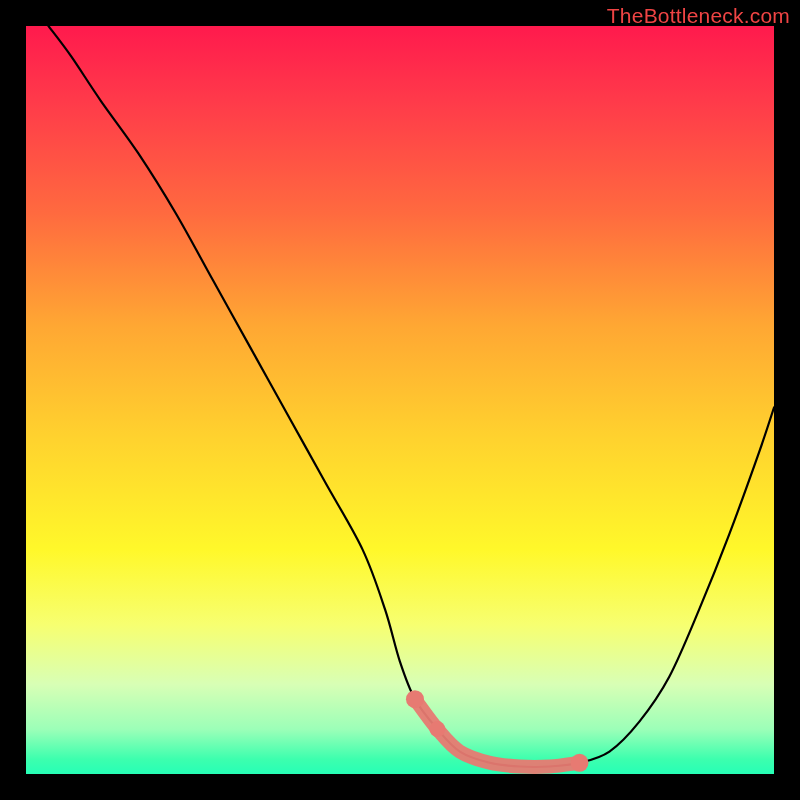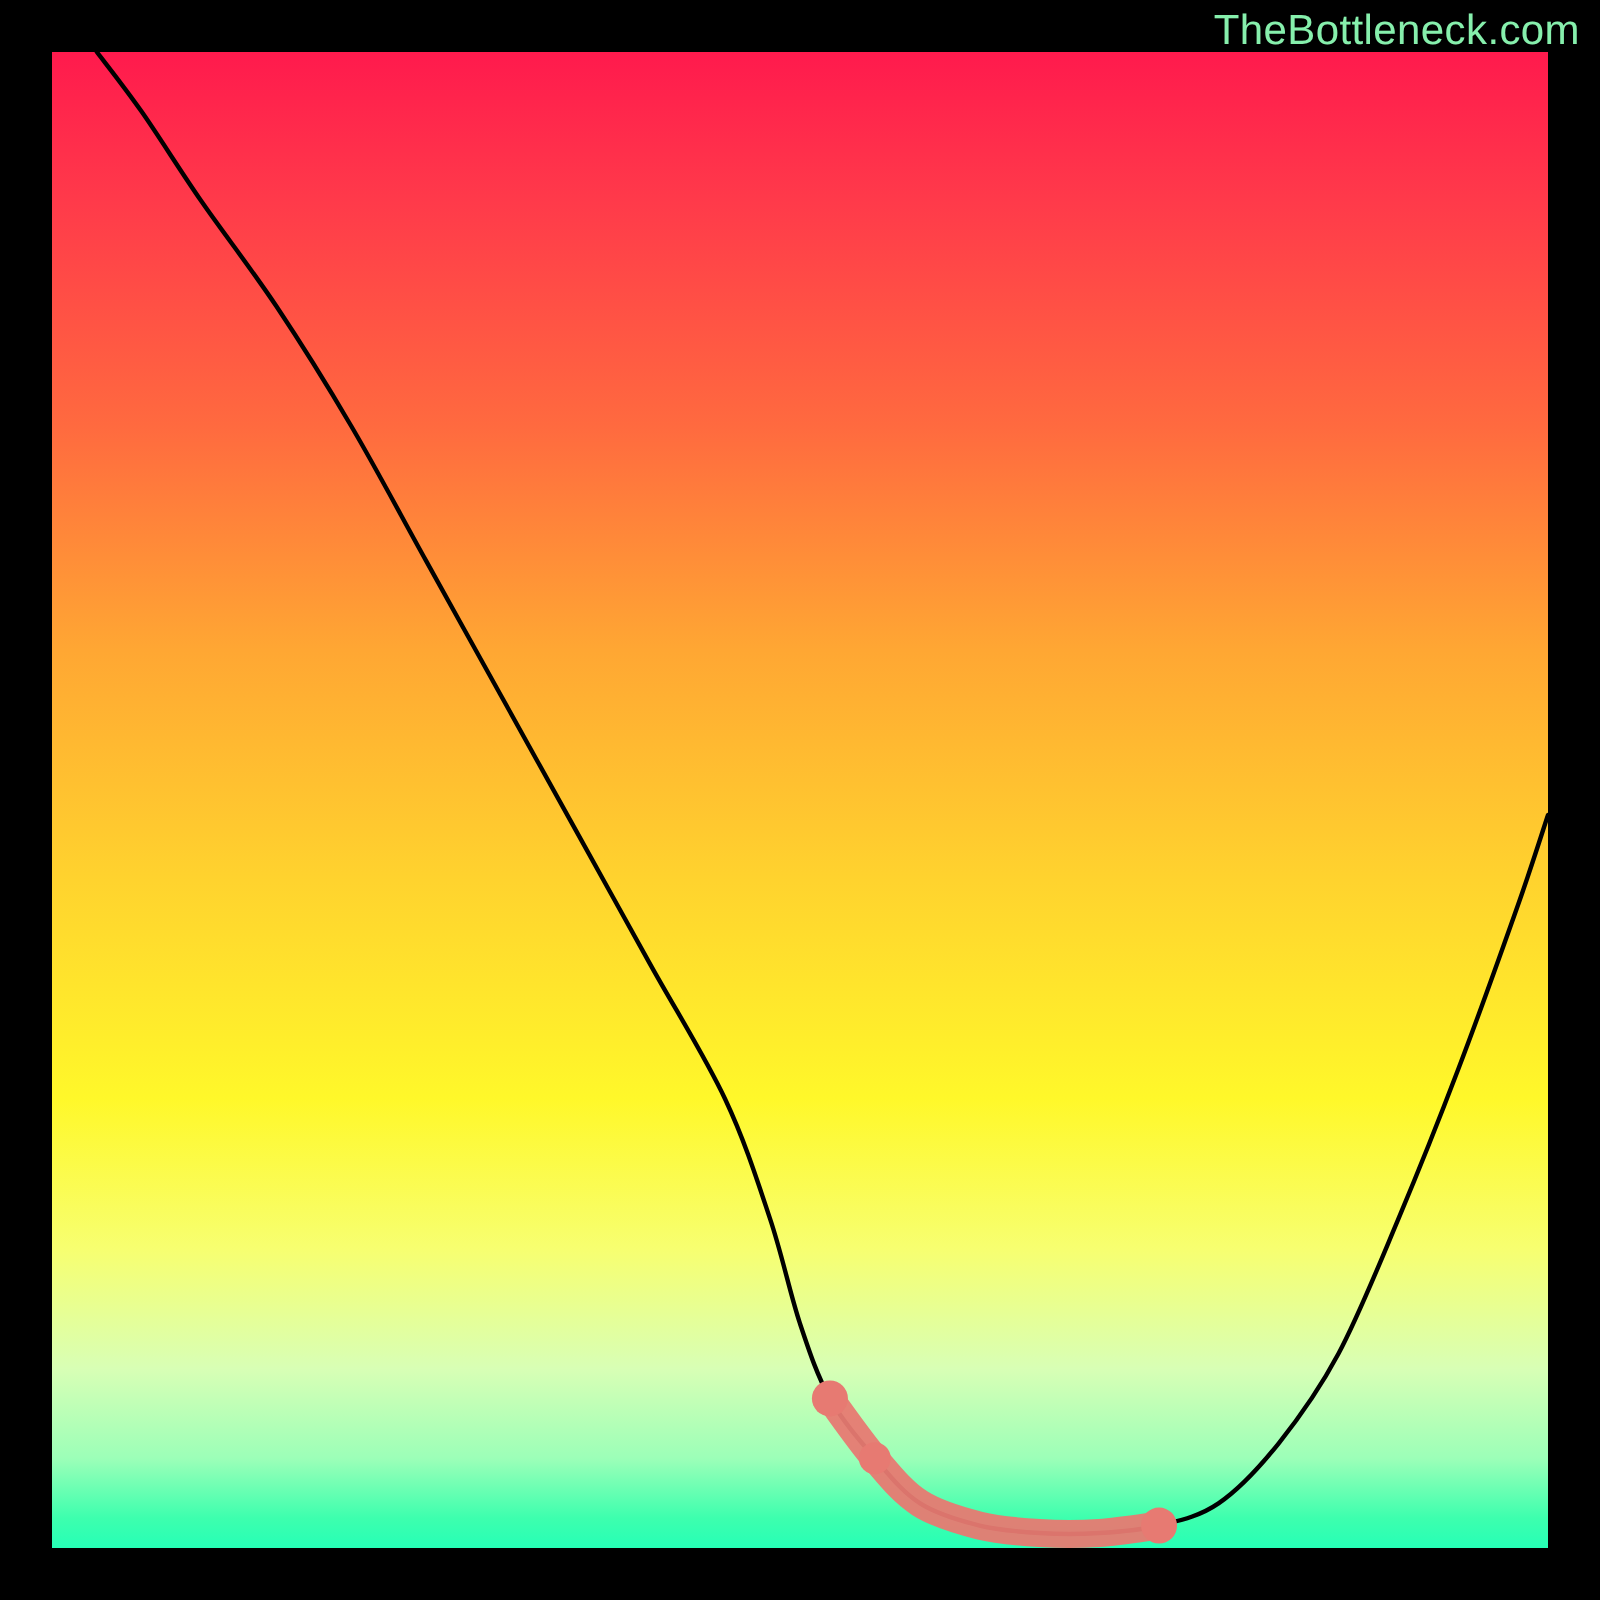--- a/index.html
+++ b/index.html
@@ -31,21 +31,21 @@
       #d8ffb5 88%,
       #9cffb8 94%,
       #3dffae 98%,
       #26ffb6 100%
     );
   }
   .watermark {
     position: absolute;
     top: 4px;
     right: 10px;
-    color: #86efac;
+    color: #ef4444;
     font-size: 21px;
     font-weight: 500;
     letter-spacing: 0.2px;
     user-select: none;
     z-index: 5;
   }
   svg.curves {
     position: absolute;
     left: 26px;
     top: 26px;

